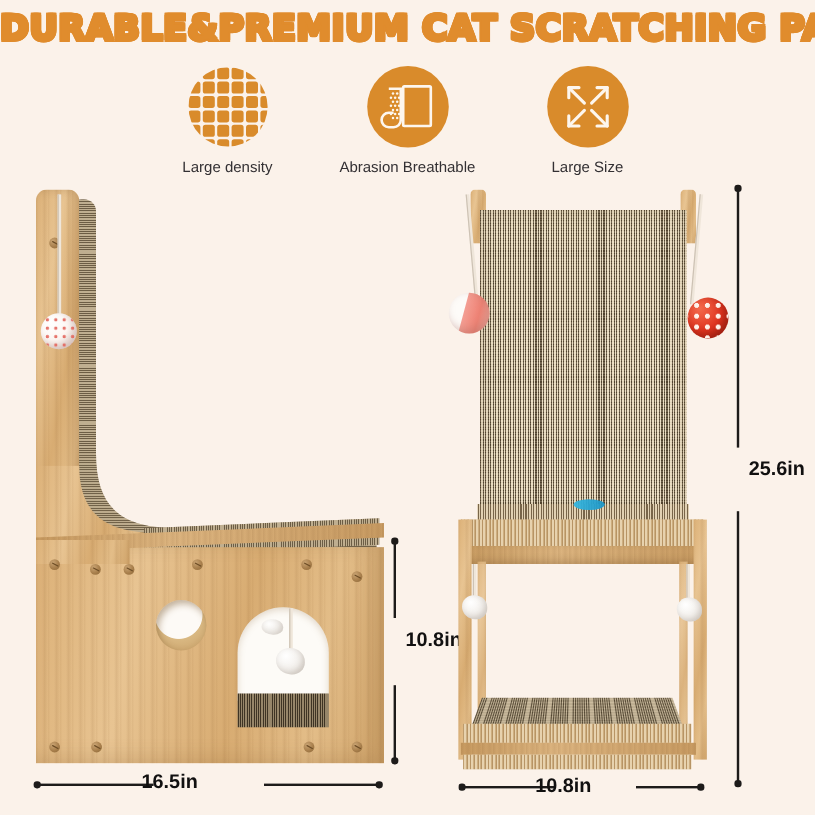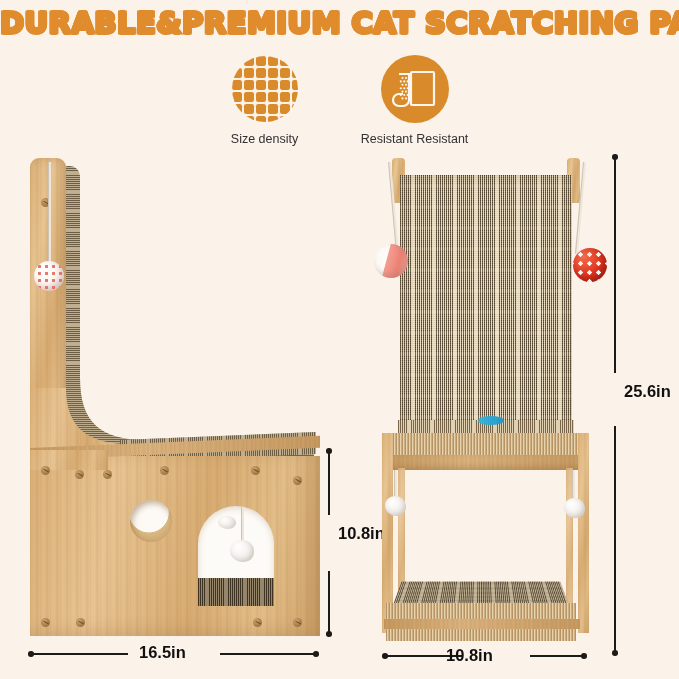--- a/index.html
+++ b/index.html
@@ -318,21 +318,21 @@
               <rect x="1" y="61" width="10" height="10" rx="2.2"></rect>
               <rect x="13" y="61" width="10" height="10" rx="2.2"></rect>
               <rect x="25" y="61" width="10" height="10" rx="2.2"></rect>
               <rect x="37" y="61" width="10" height="10" rx="2.2"></rect>
               <rect x="49" y="61" width="10" height="10" rx="2.2"></rect>
               <rect x="61" y="61" width="10" height="10" rx="2.2"></rect>
             </g>
           </g>
         </svg>
       </div>
-      <div class="feature-label">Size density</div>
+      <div class="feature-label">Large density</div>
     </div>
 
 
     <div class="feature">
       <div class="feature-badge">
         <svg width="68" height="68" viewBox="0 0 68 68" aria-hidden="true">
           <g stroke="#fdf6ee" stroke-width="2.2" fill="none">
             <rect x="30" y="17" width="23" height="33" rx="1"></rect>
             <path d="M18 19 h10 v26 a6 6 0 0 1 -6 6 h-4 a6 6 0 0 1 0 -12 h4"></path>
           </g>
@@ -350,23 +350,40 @@
             <circle cx="21.5" cy="36.6" r="1.05"></circle>
               <circle cx="25" cy="36.6" r="1.05"></circle>
             <circle cx="19.8" cy="40" r="1.05"></circle>
               <circle cx="23.3" cy="40" r="1.05"></circle>
               <circle cx="26.6" cy="40" r="1.05"></circle>
             <circle cx="21.5" cy="43.4" r="1.05"></circle>
               <circle cx="25" cy="43.4" r="1.05"></circle>
           </g>
         </svg>
       </div>
-      <div class="feature-label">Resistant Resistant</div>
+      <div class="feature-label">Abrasion Breathable</div>
     </div>
 
+    <div class="feature">
+      <div class="feature-badge">
+        <svg width="68" height="68" viewBox="0 0 68 68" aria-hidden="true">
+          <g stroke="#fdf6ee" stroke-width="2.6" fill="none" stroke-linecap="round" stroke-linejoin="round">
+            <path d="M18 18 L31 31"></path>
+              <path d="M18 26.5 L18 18 L26.5 18"></path>
+            <path d="M50 18 L37 31"></path>
+              <path d="M41.5 18 L50 18 L50 26.5"></path>
+            <path d="M18 50 L31 37"></path>
+              <path d="M18 41.5 L18 50 L26.5 50"></path>
+            <path d="M50 50 L37 37"></path>
+              <path d="M41.5 50 L50 50 L50 41.5"></path>
+          </g>
+        </svg>
+      </div>
+      <div class="feature-label">Large Size</div>
+    </div>
   </div>
 
   <div class="products">
 
     <div class="prod-left">
 
       <div style="position:absolute;left:50px;top:18px;width:22px;height:280px;
                   background:#9d8b6c;
                   background-image:repeating-linear-gradient(0deg,rgba(60,48,30,0.5) 0px,rgba(60,48,30,0.5) 0.8px,rgba(225,210,180,0.5) 0.8px,rgba(225,210,180,0.5) 1.9px);
                   border-radius:10px 10px 0 0;"></div>
@@ -500,19 +517,19 @@
         <div class="dim-line-v" style="left:2px;top:3px;height:216px;"></div>
         <div class="dim-label" style="left:12px;top:228px;">25.6in</div>
         <div class="dim-line-v" style="left:2px;top:272px;height:226px;"></div>
         <div class="dim-dot" style="left:0px;top:496px;"></div>
       </div>
     </div>
 
     <div class="dim" style="position:absolute;left:28px;top:498px;width:310px;height:26px;">
       <div class="dim-dot" style="left:0px;top:5px;"></div>
       <div class="dim-line-h" style="left:3px;top:7.3px;width:97px;"></div>
-      <div class="dim-label" style="left:111px;top:-3px;">16.5in</div>
+      <div class="dim-label" style="left:90px;top:-3px;">16.5in</div>
       <div class="dim-line-h" style="left:192px;top:7.3px;width:96px;"></div>
       <div class="dim-dot" style="left:285px;top:5px;"></div>
     </div>
 
   </div>
 </div>
 
 </body></html>

